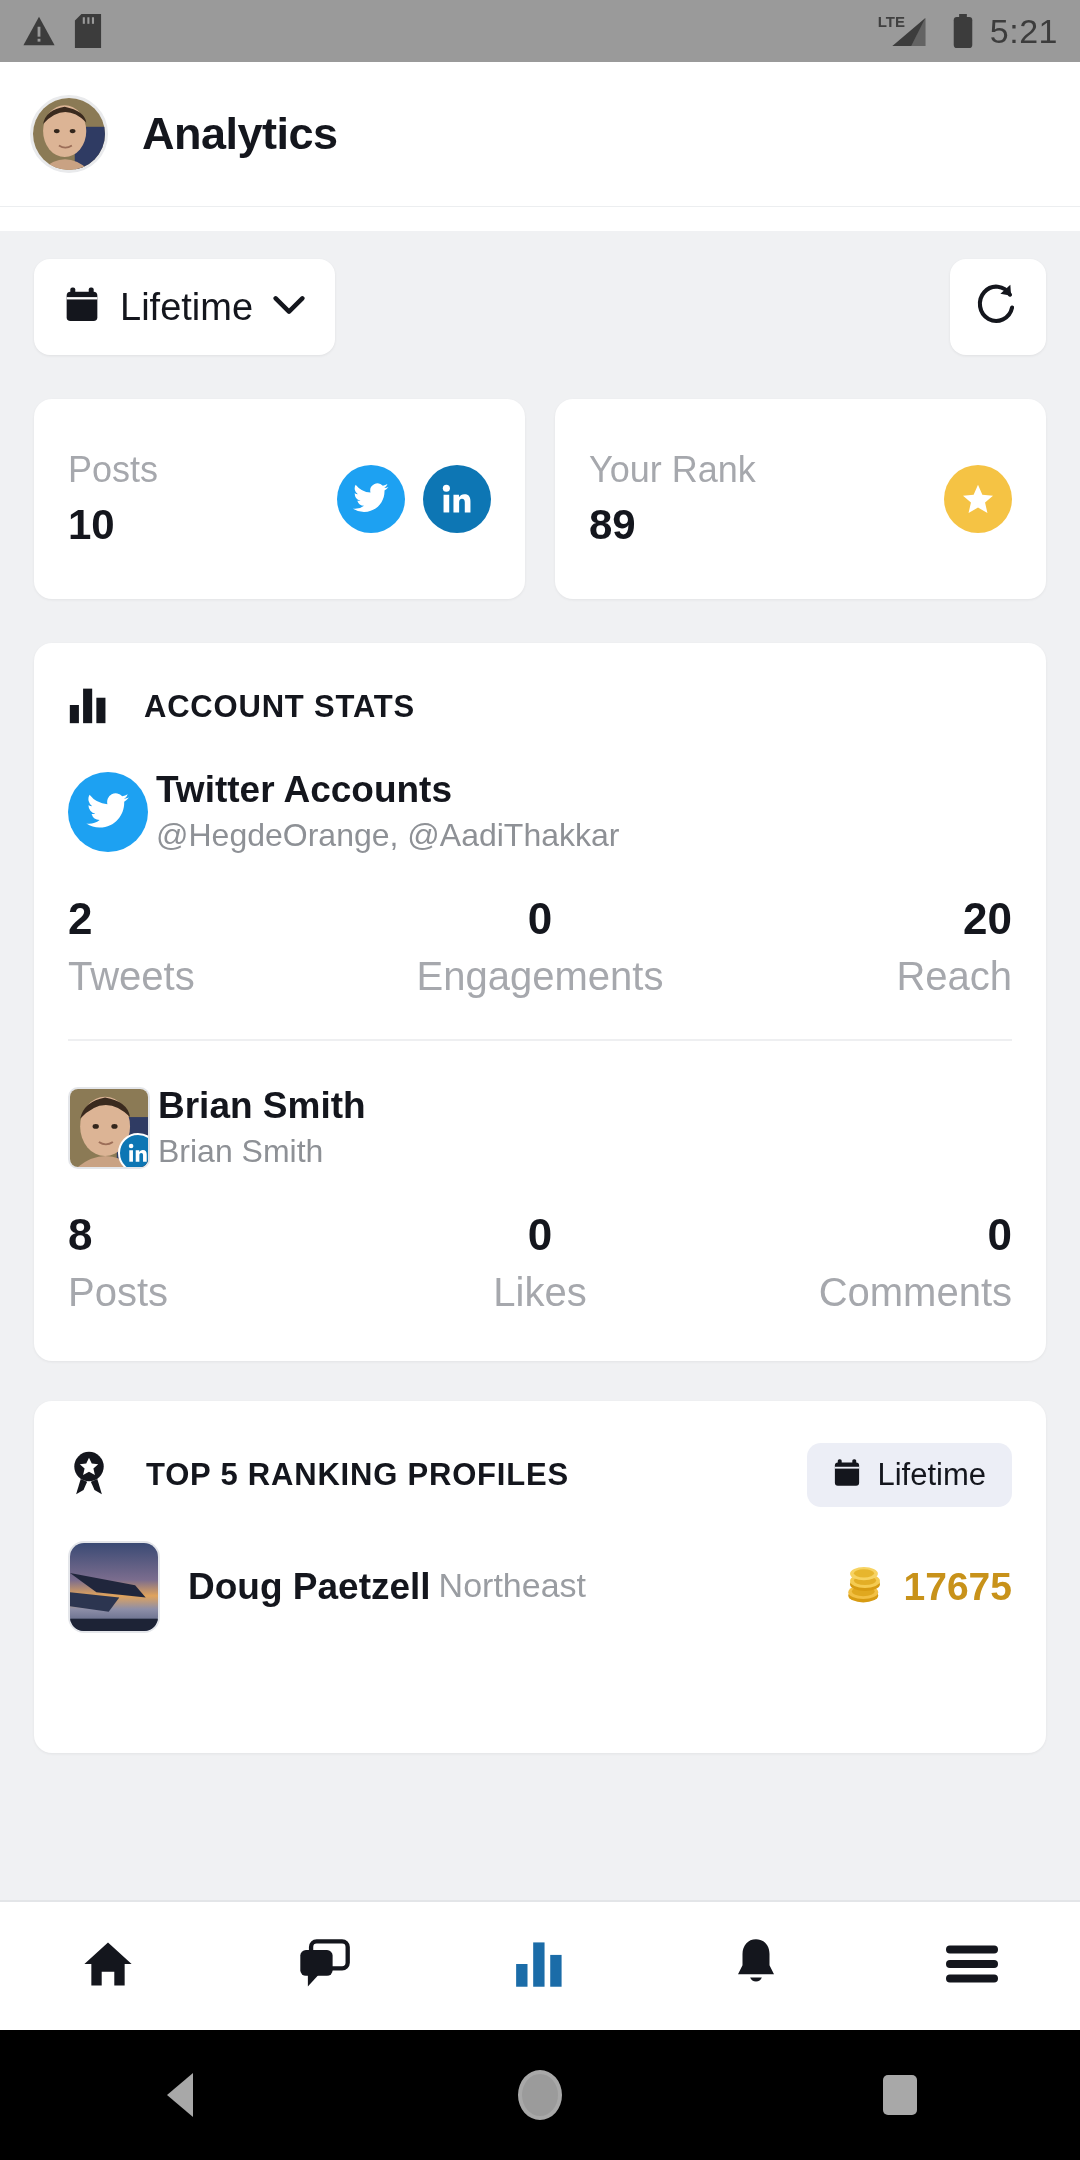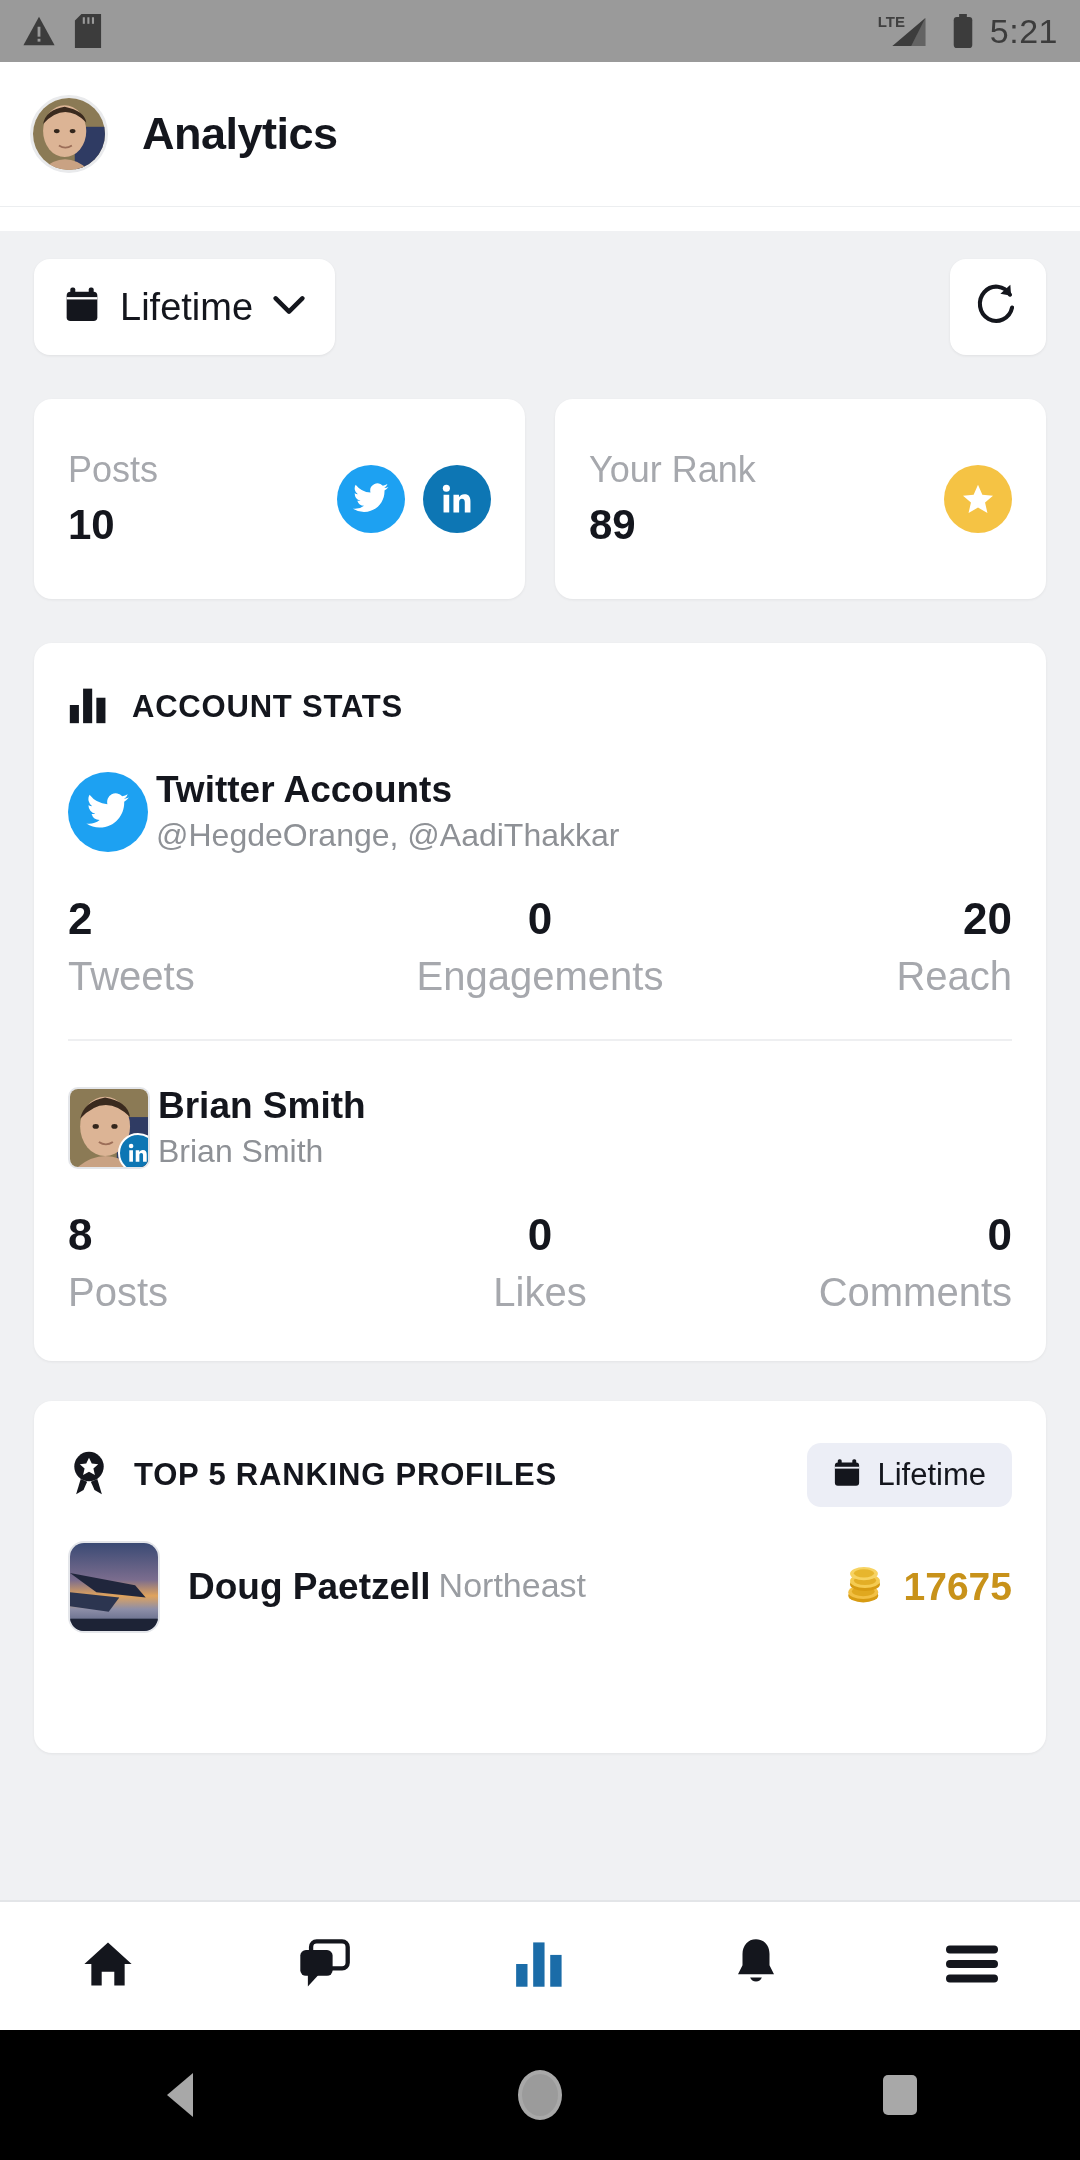--- a/index.html
+++ b/index.html
@@ -60,21 +60,21 @@
   .kpi-label { font-size:36px; color:#a6a8ad; margin-bottom:10px; }
   .kpi-value { font-size:42px; font-weight:bold; color:#14161d; }
   .kpi-icons { display:flex; align-items:center; gap:18px; flex:0 0 auto; }
   .round-ico { width:68px; height:68px; border-radius:50%; display:flex; align-items:center; justify-content:center; }
   .tw-bg { background:#1da1f2; }
   .li-bg { background:#0d76b4; }
   .star-bg { background:#f5c344; }
 
   
   .card { background:#fff; border-radius:18px; box-shadow:0 1px 3px rgba(0,0,0,.06); margin-bottom:40px; }
-  .card-head { display:flex; align-items:center; padding:42px 34px 18px 34px; gap:24px; }
+  .card-head { display:flex; align-items:center; padding:42px 34px 18px 34px; gap:36px; }
   .card-title { font-size:31px; font-weight:bold; letter-spacing:.8px; color:#14161d; }
   .card-head .spacer { margin-left:auto; }
   .chip {
     background:#eceef6; border-radius:14px; height:64px; display:flex;
     align-items:center; gap:16px; padding:0 26px;
   }
   .chip-label { font-size:31px; color:#14161d; }
 
   .acct-block { padding:22px 34px 0 34px; }
   .acct-row { display:flex; align-items:center; gap:8px; }

